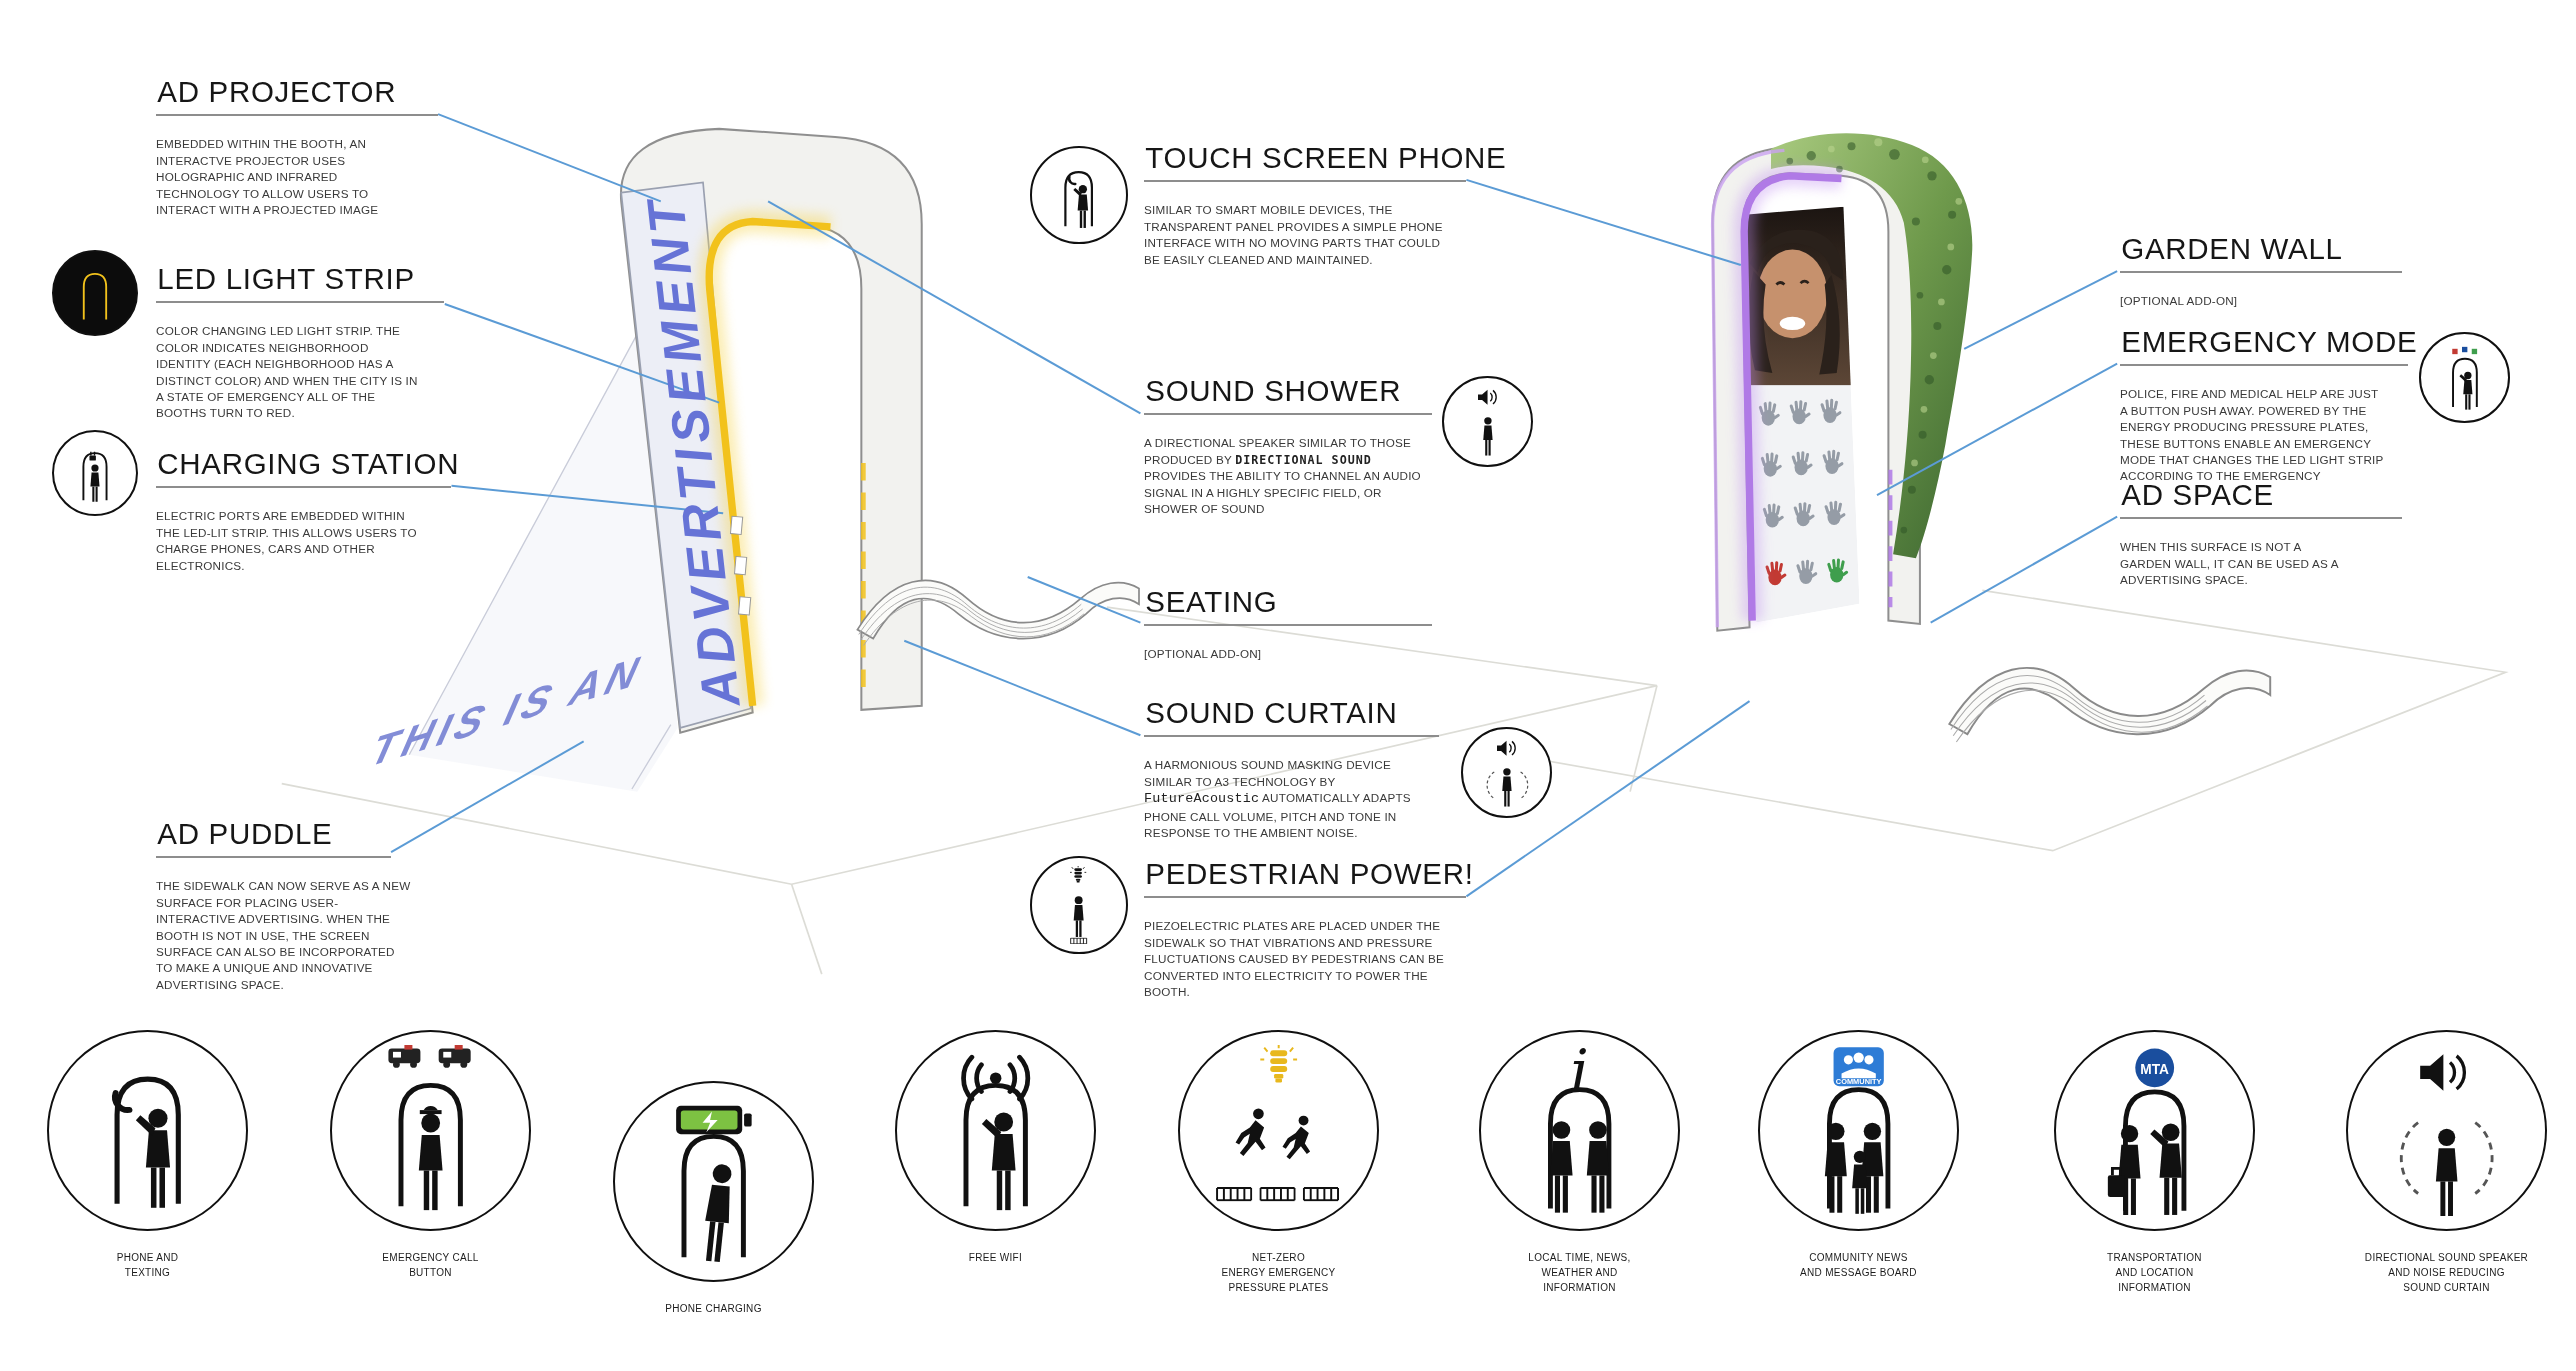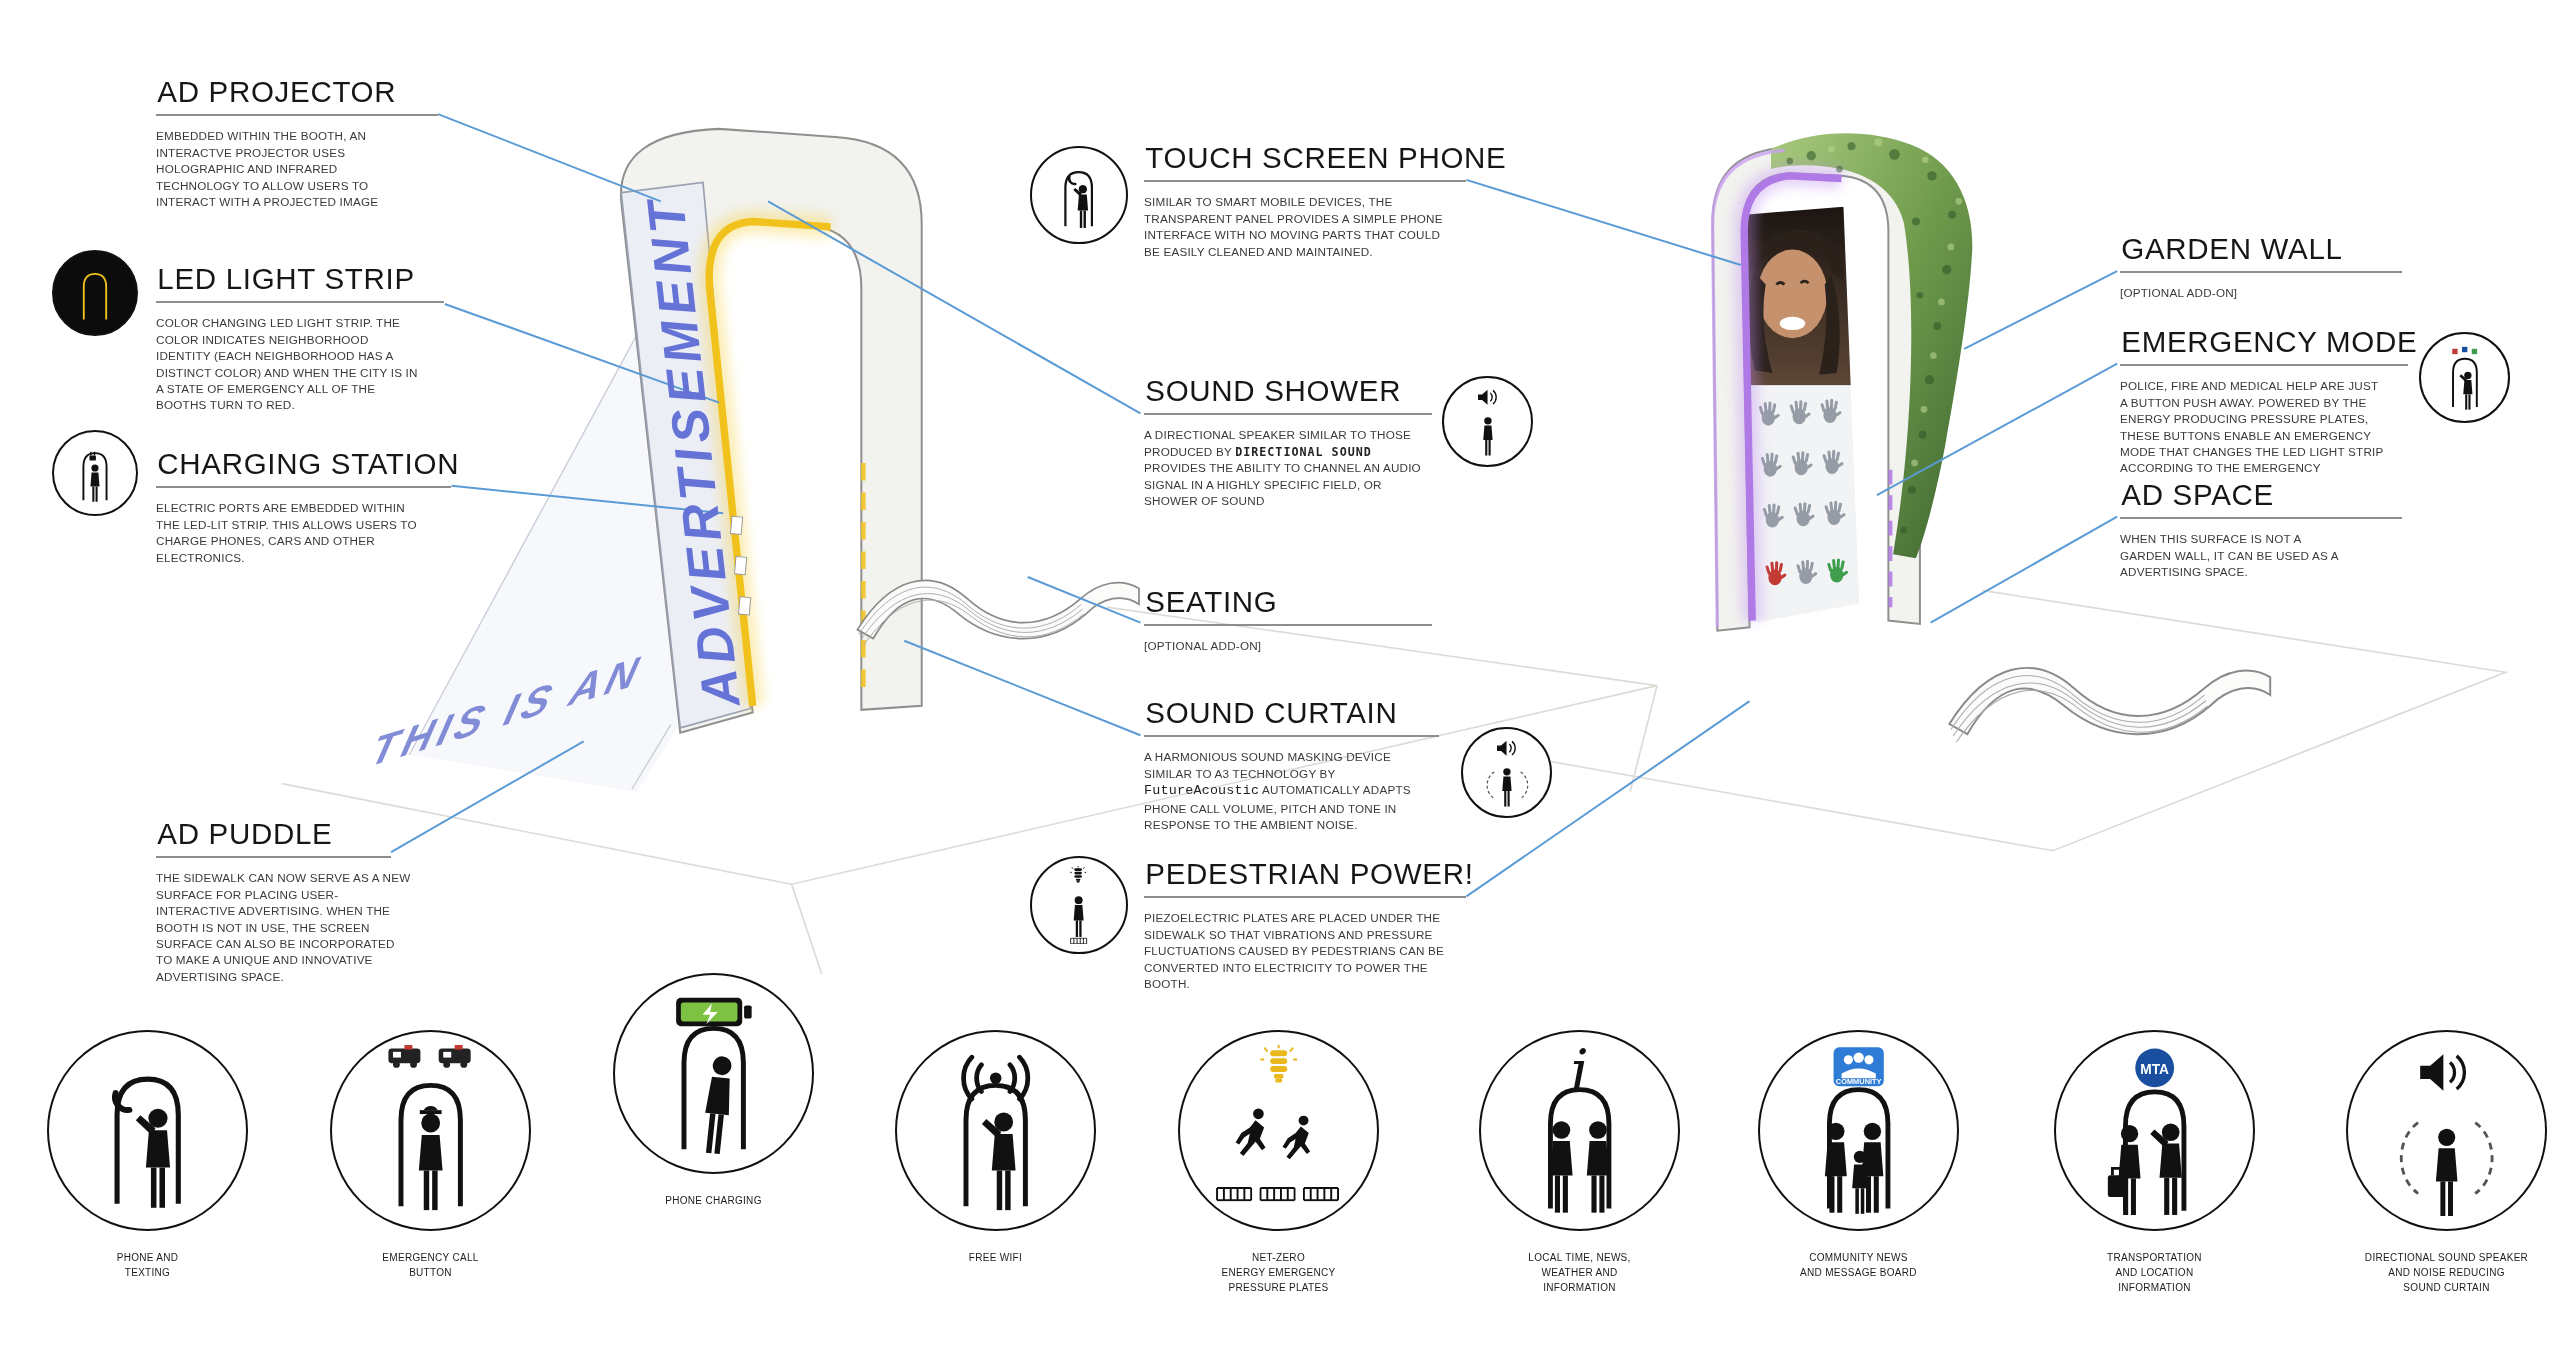--- a/index.html
+++ b/index.html
@@ -3,21 +3,21 @@
 <meta charset="utf-8">
 <style>
   *{margin:0;padding:0;box-sizing:border-box}
   html,body{background:#fff}
   body{font-family:"Liberation Sans",sans-serif;width:2576px}
   #canvas{position:relative;width:2576px;height:1372px;background:#fff;overflow:hidden}
   #scene{position:absolute;left:0;top:0;width:2576px;height:1372px}
 
   .callout{position:absolute}
   .callout h2{font-size:29.5px;font-weight:400;letter-spacing:0.7px;color:#161616;
-    border-bottom:2px solid #8d8d8d;padding:0 0 5.4px 1.3px;margin-bottom:12px;white-space:nowrap}
+    border-bottom:2px solid #8d8d8d;padding:0 0 5.4px 1.3px;margin-bottom:20px;white-space:nowrap}
   .callout p{font-size:11.7px;line-height:1.4;letter-spacing:0.2px;color:#3a3a3a}
   .brand-mono{font-family:"DejaVu Sans Mono",monospace;font-weight:bold;letter-spacing:1px;color:#222}
   .brand-serif{font-family:Liberation Mono, monospace;font-size:13.4px;color:#222}
 
   .icon-circle{position:absolute;border:2.7px solid #101010;border-radius:50%;background:#fff;
     display:flex;align-items:center;justify-content:center}
   .icon-circle.dark{background:#0c0c0c}
   .icon-circle svg{width:78%;height:84%}
 
   .feature{position:absolute;width:215px;display:flex;flex-direction:column;align-items:center}
@@ -379,21 +379,21 @@
             <circle cx="104" cy="17" r="3"></circle>
         </g>
         <use href="#i-arch" x="15" y="18" width="120" height="130"></use>
         <use href="#i-person-cap" x="15" y="18" width="120" height="130"></use>
       </svg>
     </div>
     <div class="feature-label">EMERGENCY CALL
 BUTTON</div>
   </div>
 
-  <div class="feature" style="left:606px;top:973px">
+  <div class="feature" style="left:606px;top:1081px">
     <div class="feature-circle">
       <svg viewBox="0 0 150 150" style="color:#111">
         <use href="#i-battery" x="38" y="2" width="76" height="38"></use>
         <use href="#i-arch" x="15" y="18" width="120" height="130"></use>
         <use href="#i-person" x="20" y="18" width="120" height="130" transform="rotate(6 75 90)"></use>
       </svg>
     </div>
     <div class="feature-label">PHONE CHARGING</div>
   </div>
 

